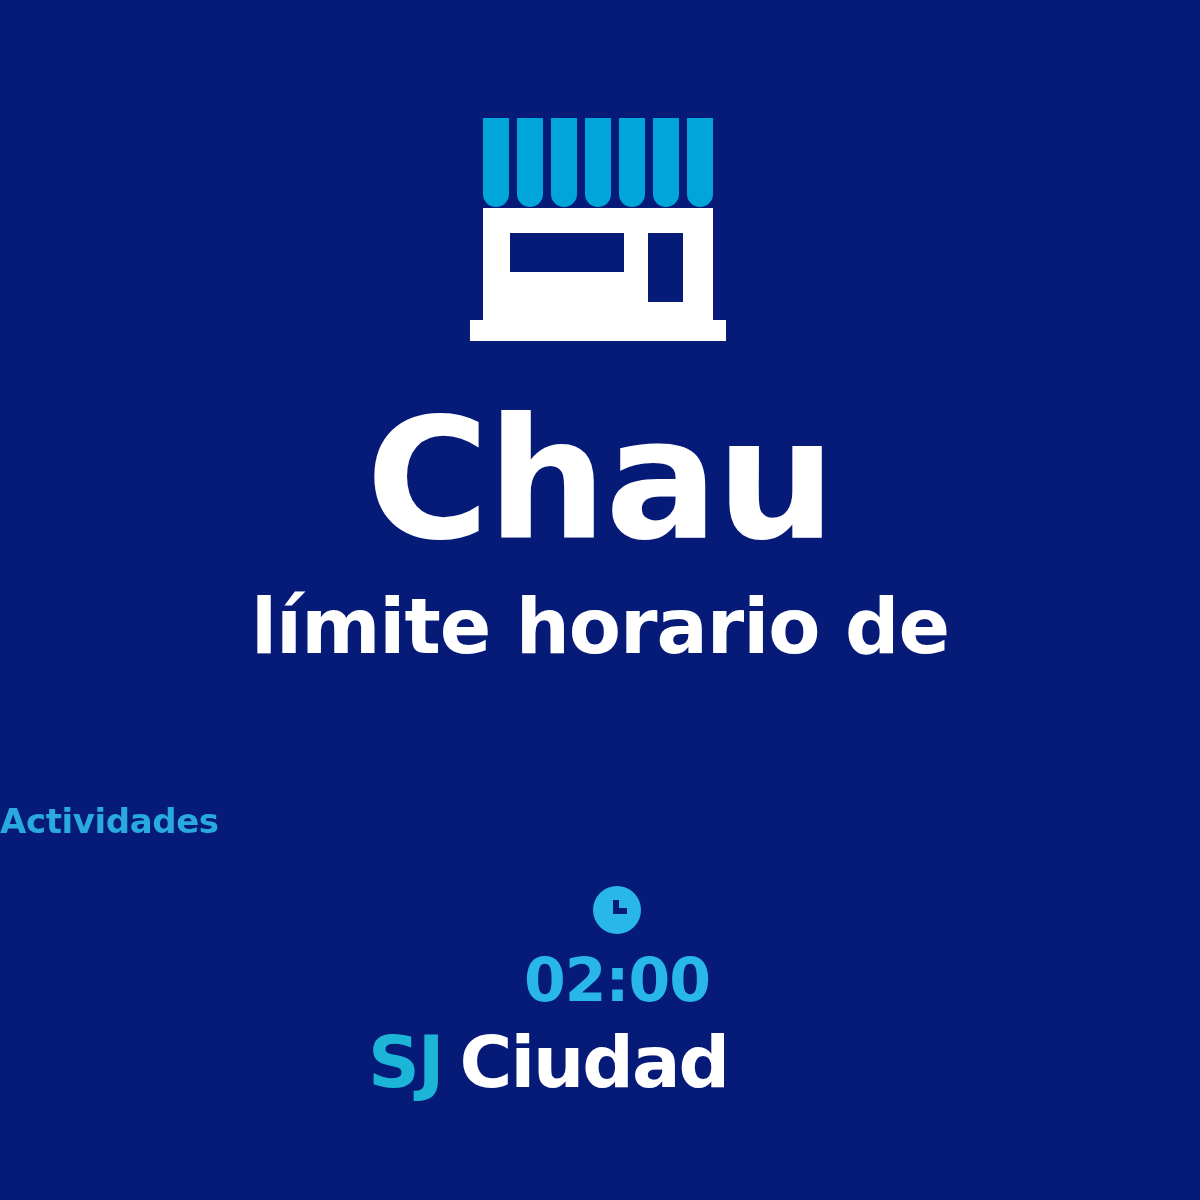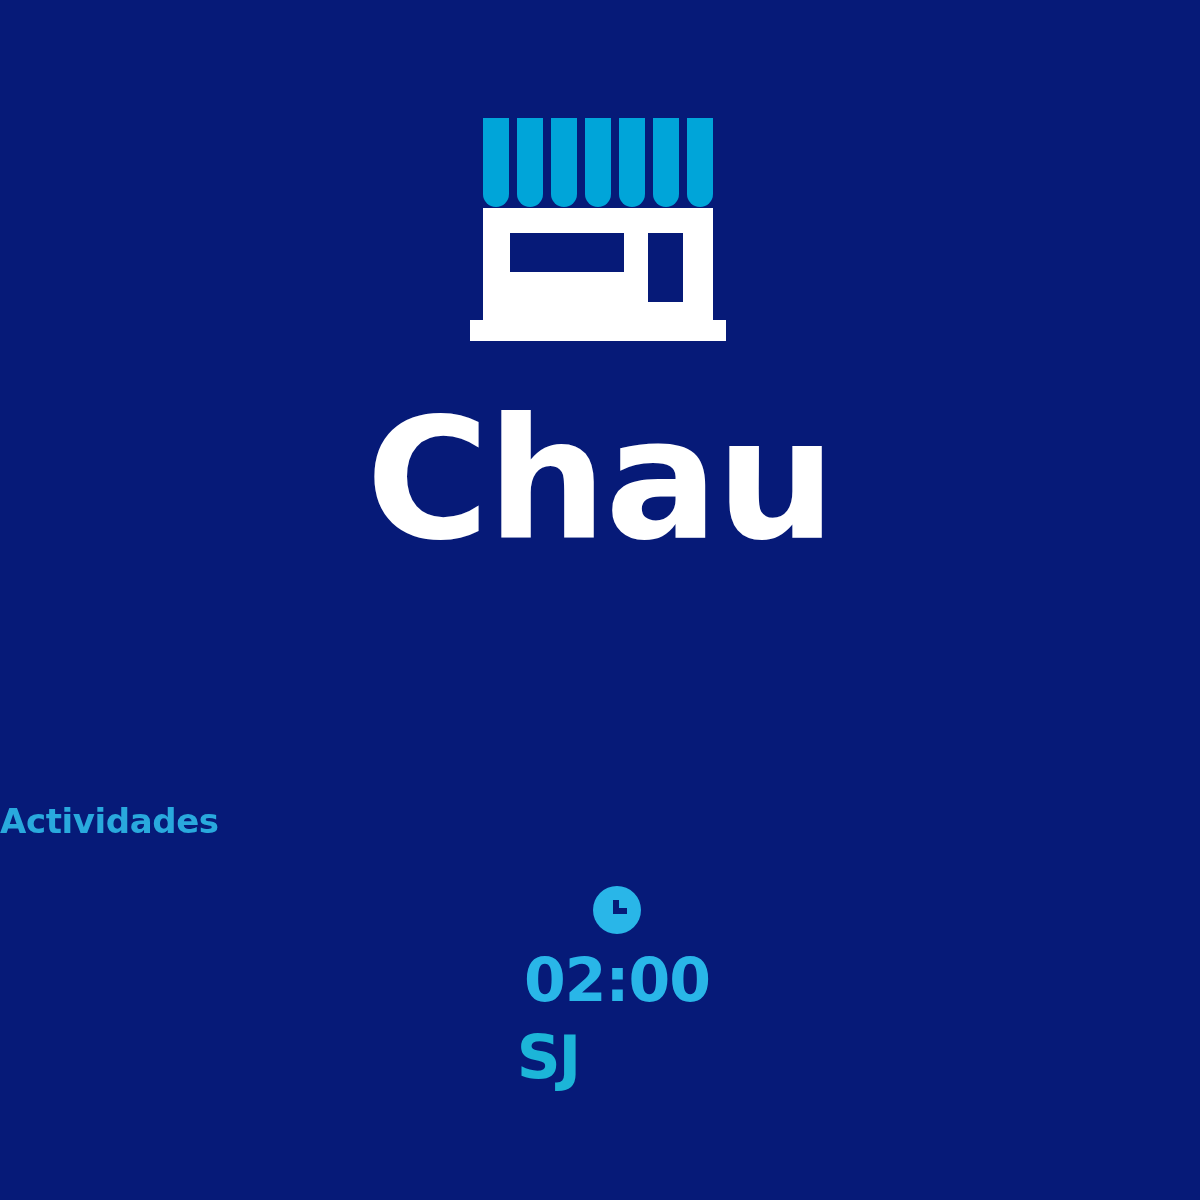--- a/index.html
+++ b/index.html
@@ -117,21 +117,21 @@
   
   .brand {
     position: absolute;
     left: 0;
     top: 1026px;
     width: 1096px;
     display: flex;
     justify-content: center;
     align-items: baseline;
     gap: 17px;
-    font-size: 61px;
+    font-size: 72px;
     line-height: 1;
     font-weight: 700;
     letter-spacing: -2px;
     font-family: "DejaVu Sans", sans-serif;
   }
   .brand-sj { color: #1cb5d8; }
   .brand-name { color: #ffffff; }
 </style>
 </head>
 <body>
@@ -157,32 +157,34 @@
 
       <rect x="41" y="115" width="114" height="39" fill="#061a78"></rect>
 
       <rect x="179" y="115" width="35" height="69" fill="#061a78"></rect>
     </svg>
   </div>
 
   <div class="headline">Chau</div>
 
   <div class="subhead">
+    <span class="line">límite horario de</span>
   </div>
 
   <div class="category">
     <span class="line">Actividades</span>
   </div>
 
   <div class="time-row">
     <svg class="clock-icon" viewBox="0 0 48 48" aria-hidden="true">
       <circle cx="24" cy="24" r="24" fill="#29b6e8"></circle>
       <path d="M20 14 h6 v14 h-6 Z" fill="#061a78"></path>
       <path d="M20 22 h14 v6 h-14 Z" fill="#061a78"></path>
     </svg>
     <span class="time-value">02:00</span>
   </div>
 
   <div class="brand">
     <span class="brand-sj">SJ</span>
+    <span class="brand-name">Ciudad</span>
   </div>
 
 </div>
 
 </body></html>

